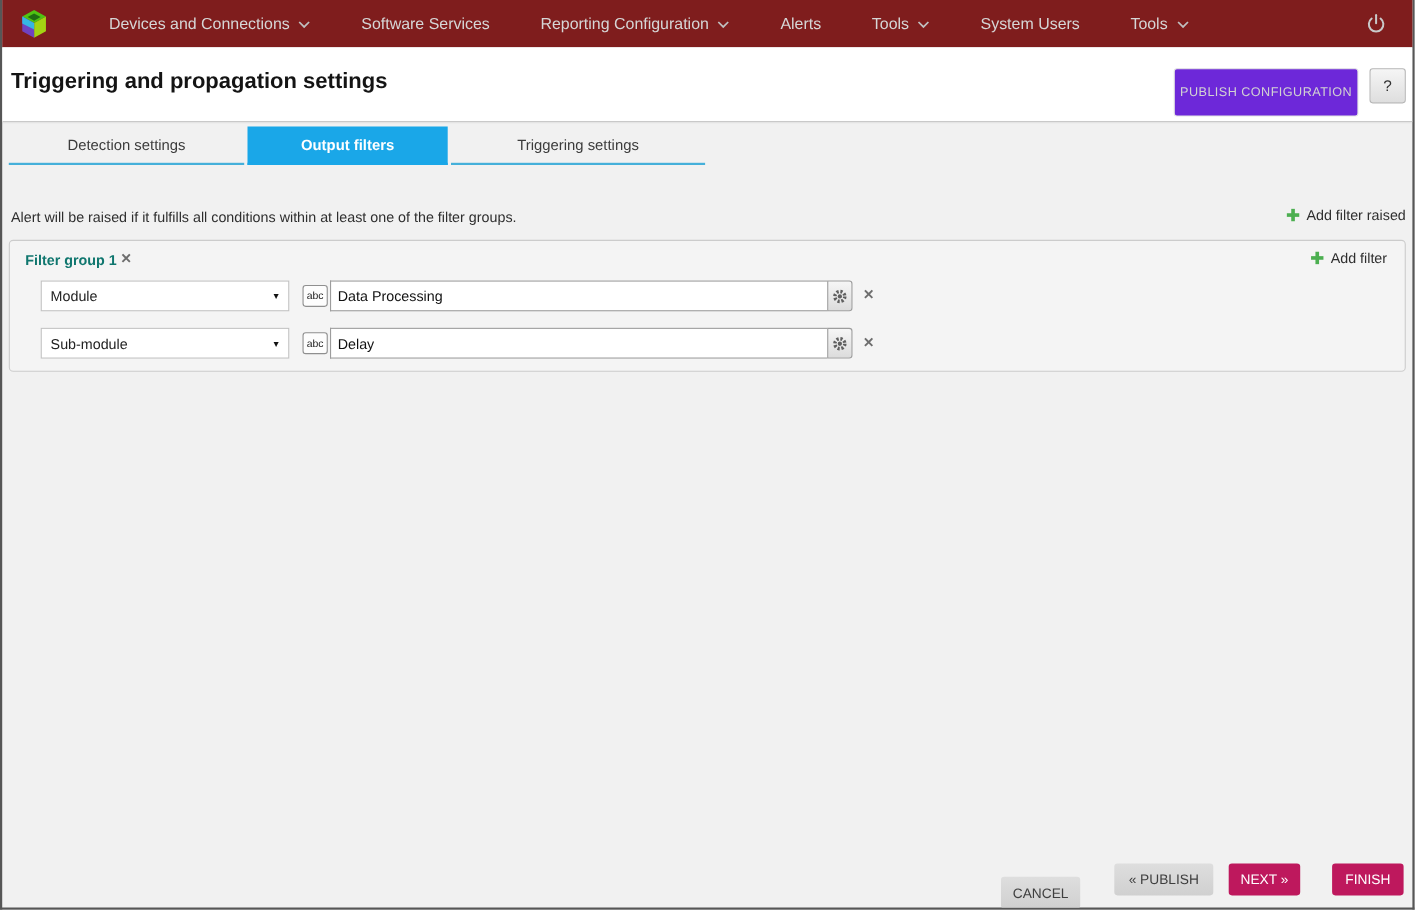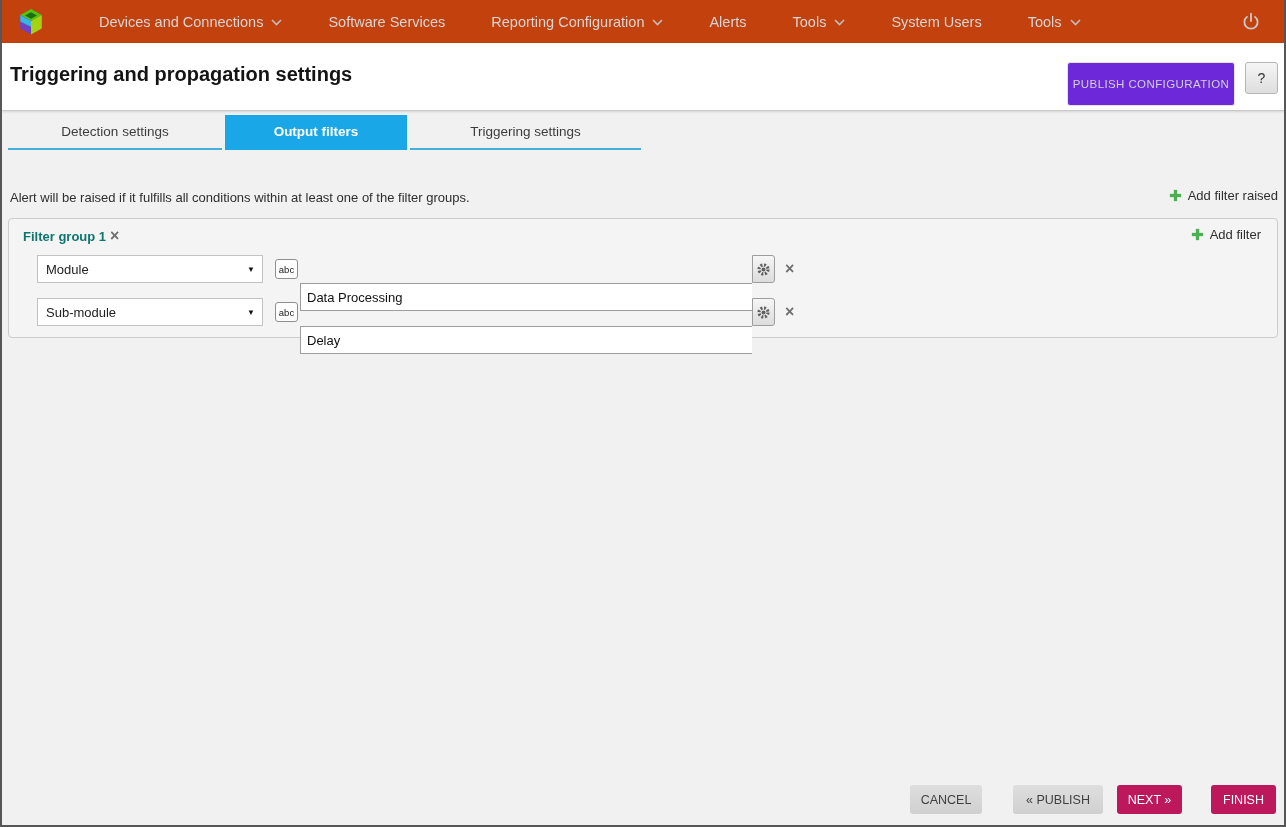--- a/index.html
+++ b/index.html
@@ -5,21 +5,21 @@
   * { margin:0; padding:0; box-sizing:border-box; }
   html,body { background:#888; }
   body { font-family:"Liberation Sans", sans-serif; }
   .window {
     position:relative; width:1286px; height:827px; background:#f1f1f1;
     border:2px solid #565656; border-top:none; overflow:hidden;
   }
   
   .nav {
     position:absolute; top:0; left:-2px; right:-2px; height:43px;
-    background:#c2410c; display:flex; align-items:center; padding:0 18px;
+    background:#7f1d1d; display:flex; align-items:center; padding:0 18px;
   }
   .nav-logo { width:26px; height:28px; margin-right:32px; display:flex; align-items:center; }
   .nav-item {
     color:#d6d6d6; font-size:14.5px; padding:0 23px; height:43px;
     display:flex; align-items:center; gap:8px; cursor:pointer; white-space:nowrap;
   }
   .chev { width:11px; height:7px; display:inline-block; margin-top:2px; }
   .nav-spacer { flex:1; }
   .power-btn { width:34px; height:43px; display:flex; align-items:center; justify-content:center; cursor:pointer; }
   
@@ -69,36 +69,36 @@
   }
   .dd-arrow { position:absolute; right:7px; top:9px; font-size:8px; color:#111; }
   .type-badge {
     position:absolute; left:266px; top:4px; width:23px; height:20px;
     border:1px solid #8f8f8f; border-radius:3px; background:#fdfdfd;
     font-size:9.5px; color:#222; display:flex; align-items:center; justify-content:center;
   }
   .finput {
     position:absolute; left:291px; width:452px; height:28px;
     border:1px solid #9d9d9d; border-right:none; background:#fff;
-    font-size:13px; color:#111; padding:0 6px; font-family:inherit; outline:none;margin-top:28px;
+    font-size:13px; color:#111; padding:0 6px; font-family:inherit; outline:none;
   }
   .gear-btn {
     position:absolute; left:743px; width:23px; height:28px;
     background:linear-gradient(#f6f6f6,#dcdcdc); border:1px solid #9d9d9d;
     border-radius:0 3px 3px 0; cursor:pointer; display:flex; align-items:center; justify-content:center; padding:0;
   }
   .row-close { position:absolute; left:776px; top:6px; }
   
   .btn {
     position:absolute; top:785px; height:29px; border:none; border-radius:3px;
     font-size:12.5px; font-family:inherit; cursor:pointer; color:#3f3f3f;
     background:linear-gradient(#dedede,#d0d0d0);
   }
   .btn.blue { background:#be185d; color:#fff; }
-  .btn-cancel { right:302px; width:72px; }
+  .btn-cancel { right:302px; width:72px;margin-top:12px; }
   .btn-prev  { right:181px; width:90px; }
   .btn-next  { right:102px; width:65px; }
   .btn-finish{ right:8px;  width:65px; }
 </style>
 </head>
 <body>
 
 <div class="window">
 
   <div class="nav">

